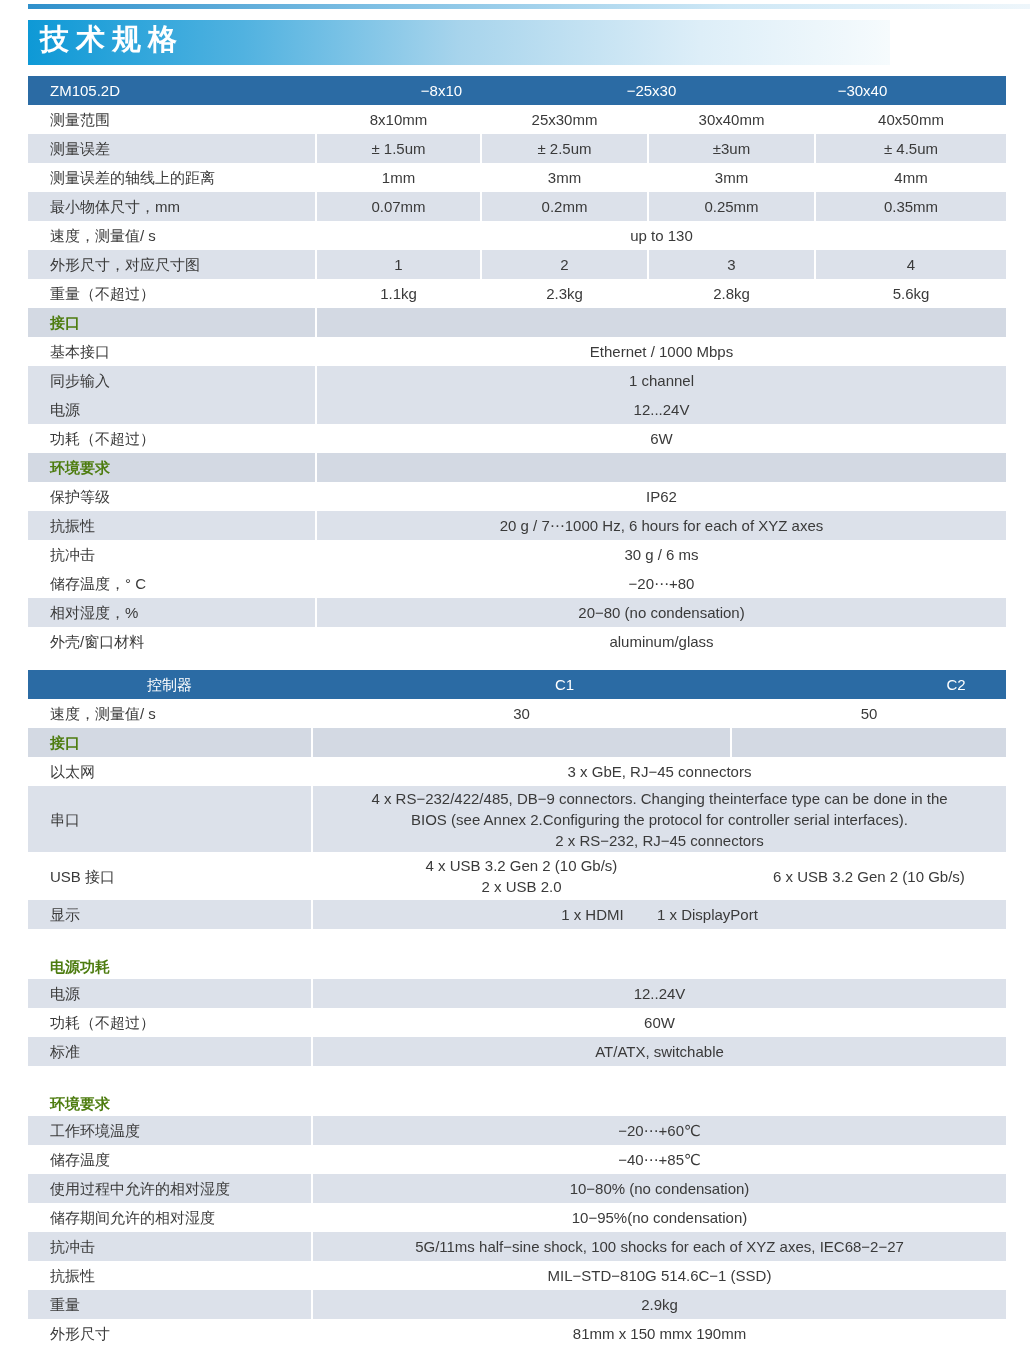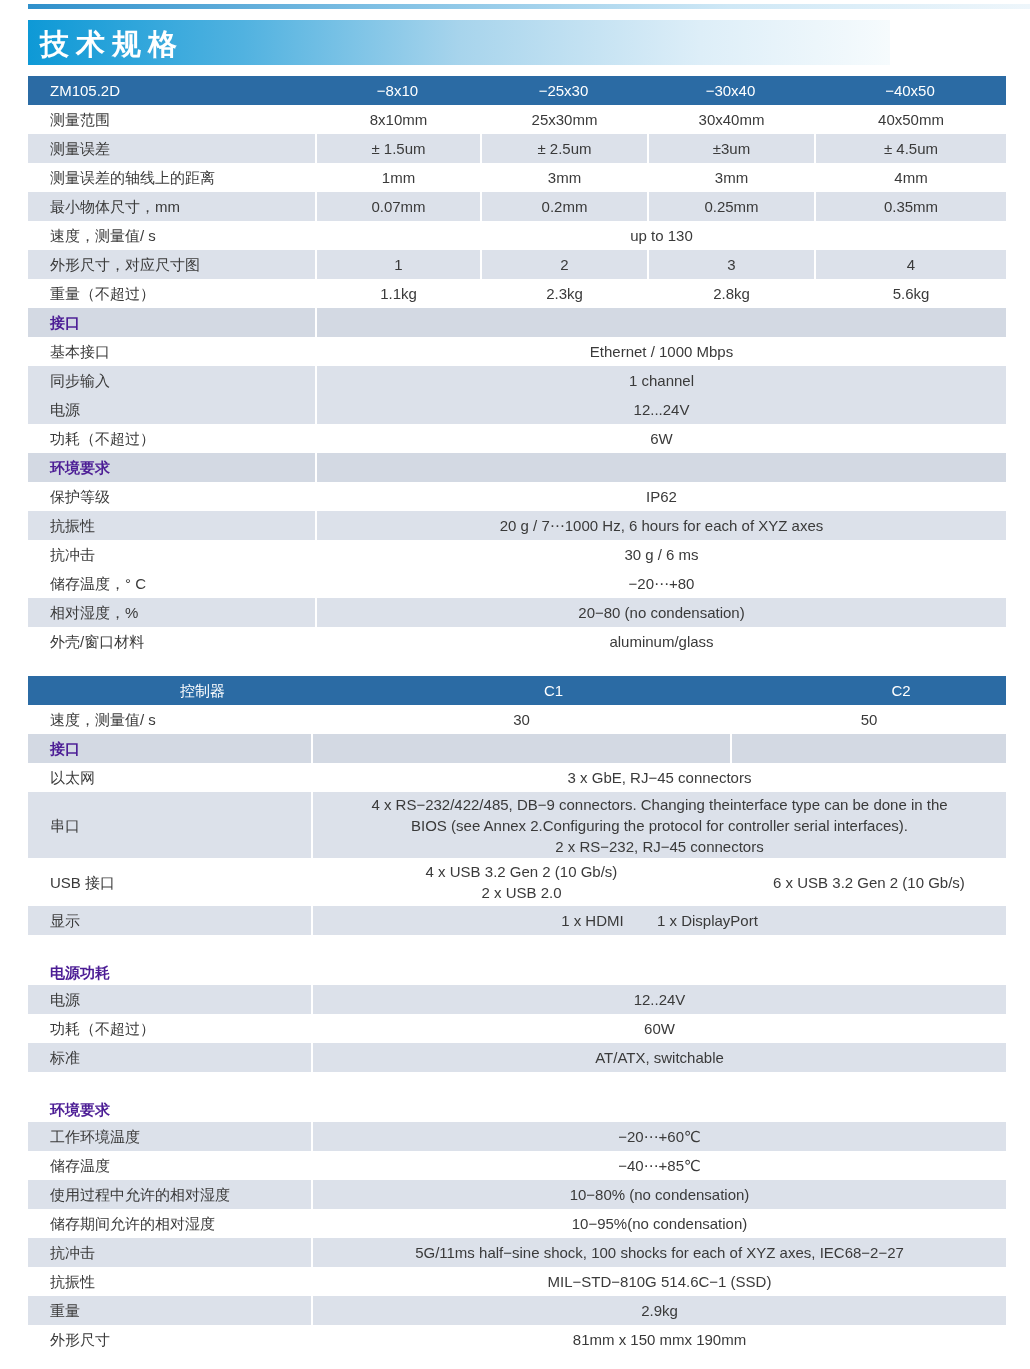--- a/index.html
+++ b/index.html
@@ -9,44 +9,44 @@
     color:#3a3a3a;overflow:hidden;position:relative;
   }
   .content{margin-left:28px;width:1002px;}
   .topline{
     margin-top:4px;height:5px;width:1002px;
     background:linear-gradient(90deg,#2f90cb 0%,#7fc0e4 35%,#cfe8f6 70%,#eef6fb 100%);
   }
   .banner{
     margin-top:11px;height:45px;width:862px;
     background:linear-gradient(90deg,#0e99d6 0%,#51b2e0 25%,#a7d4ec 50%,#ddeef8 78%,#f6fbfd 100%);
-    display:flex;align-items:flex-end;
+    display:flex;align-items:flex-start;
   }
   .banner .title{
     color:#ffffff;font-size:29px;font-weight:bold;letter-spacing:7px;padding-left:12px;
   }
   .tbl{width:978px;}
   .t1-grid{display:grid;grid-template-columns:287px 165px 167px 167px 192px;}
   .t2-grid{display:grid;grid-template-columns:283px 419px 276px;}
-  .thead{background:#2b6ba4;color:#ffffff;min-height:29px;margin-top:11px;}
+  .thead{background:#2b6ba4;color:#ffffff;min-height:29px;margin-top:11px;gap:44px;}
   .thead .cell{border-left:none;}
   .tbl1{margin-top:0;}
-  .tbl2 .thead{margin-top:20px;padding-left:33px;}
+  .tbl2 .thead{margin-top:14px;}
   .row{min-height:29px;}
   .cell{
     display:flex;align-items:center;justify-content:center;
     font-size:15px;line-height:21px;white-space:pre-wrap;text-align:center;
     border-left:2px solid #ffffff;
   }
   .cell:first-child{border-left:none;}
   .lab{justify-content:flex-start;text-align:left;padding-left:22px;white-space:normal;}
   .hc{font-size:15px;}
   .shade{background:#dce1ea;}
   .secshade{background:#d3d9e3;}
-  .bold{font-weight:bold;color:#4c1d95;}
+  .bold{font-weight:bold;color:#4d7c0f;}
   .plainrow{min-height:26px;margin-top:24px;}
   .span-all{grid-column:2 / -1;}
   .full-span{grid-column:1 / -1;}
 </style>
 </head>
 <body>
 
 <div class="content">
   <div class="topline"></div>
 

